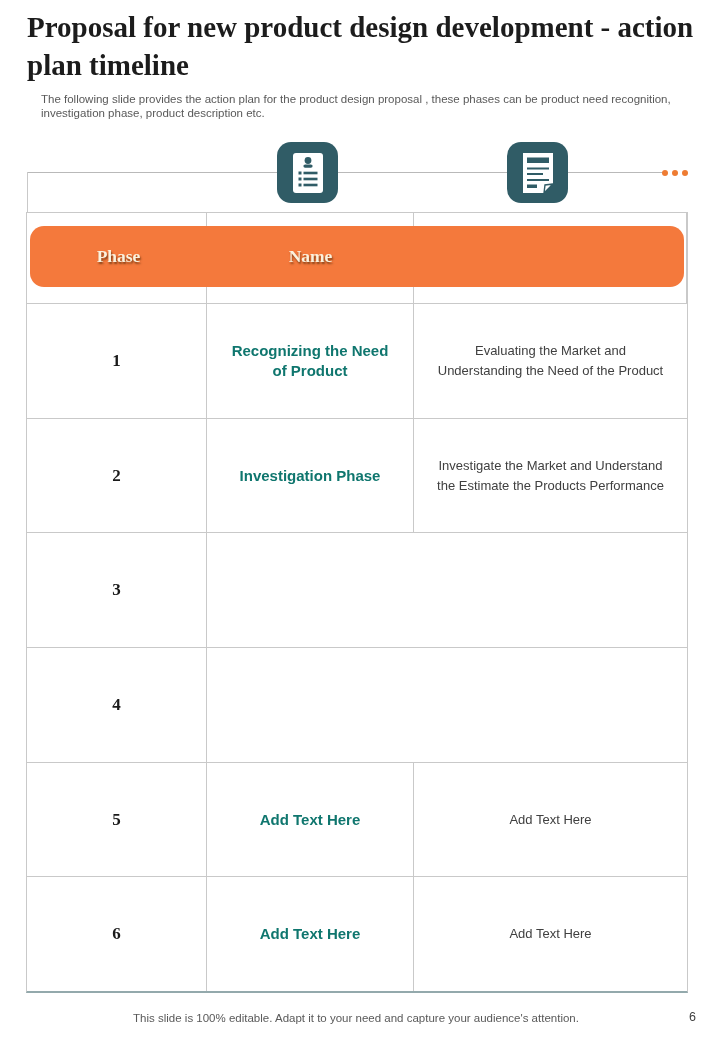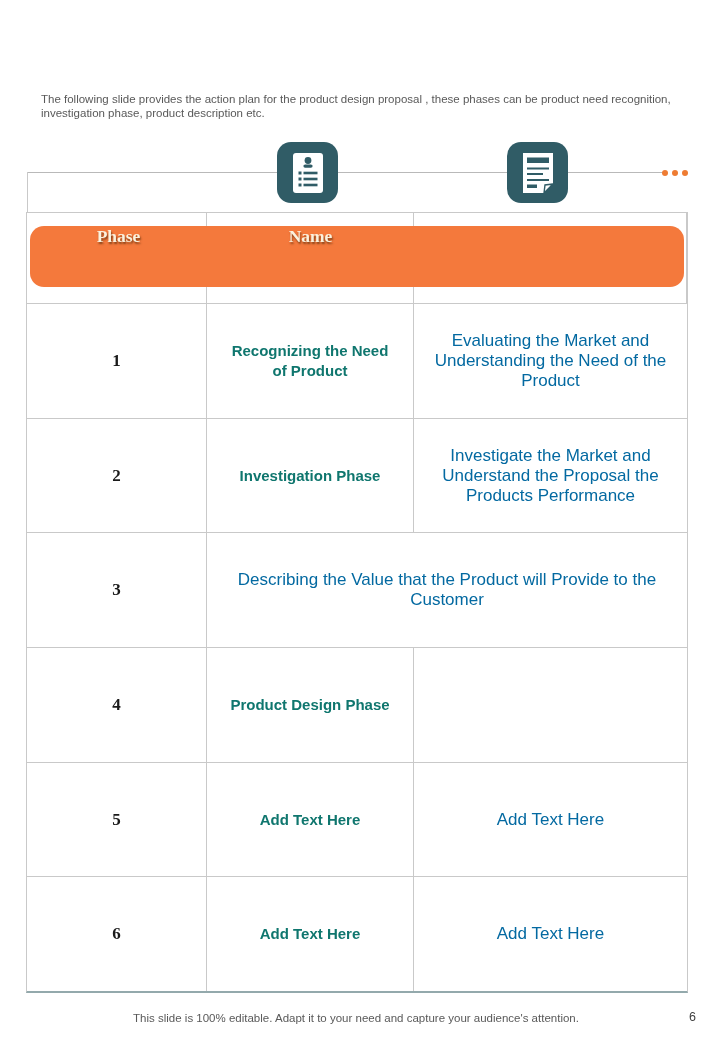--- a/index.html
+++ b/index.html
@@ -33,55 +33,56 @@
     position:absolute; left:26px; top:212px; width:662px; height:781px;
     border:1px solid #c9c9c9; border-bottom:2px solid #93a9ac;
     box-sizing:border-box; display:flex; flex-direction:column; background:#ffffff;
   }
   .header-row { position:relative; height:90px; flex:0 0 90px; display:flex; }
   .hcell { box-sizing:border-box; border-right:1px solid #c9c9c9; }
   .hcell:last-child { border-right:none; }
   .hcell.c1 { width:180px; } .hcell.c2 { width:207px; } .hcell.c3 { flex:1; }
   .header-bar {
     position:absolute; left:3px; right:3px; top:13px; height:61px;
-    background:#f4793c; border-radius:14px; display:flex; align-items:flex-start; z-index:2;
+    background:#f4793c; border-radius:14px; display:flex; align-items:center; z-index:2;
   }
   .header-bar .hlabel {
     font-family:"Liberation Serif", serif; font-weight:bold; font-size:17.5px;
     color:#fbf2de; text-align:center; text-shadow:1px 2px 2px rgba(70,35,5,0.65);
   }
   .header-bar .hlabel.c1 { width:177px; }
   .header-bar .hlabel.c2 { width:207px; }
   .header-bar .hlabel.c3 { flex:1; }
   .trow { flex:1; display:flex; border-top:1px solid #c9c9c9; }
   .cell { box-sizing:border-box; display:flex; align-items:center; justify-content:center; text-align:center; }
   .cell-phase {
     width:180px; border-right:1px solid #c9c9c9;
     font-family:"Liberation Serif", serif; font-weight:bold; font-size:17px; color:#1a1a1a;
   }
   .cell-name {
     width:207px; border-right:1px solid #c9c9c9; padding:0 20px;
     font-weight:bold; font-size:15px; color:#0f766e; line-height:20px;
   }
-  .cell-desc { flex:1; padding:0 20px; font-size:17px; color:#0369a1; line-height:20px; }
+  .cell-desc { flex:1; padding:0 20px; font-size:13px; color:#404040; line-height:20px; }
   
   .footer-note {
     position:absolute; left:0; top:1012px; width:712px; text-align:center;
     font-size:11.5px; color:#595959;
   }
   .page-number {
     position:absolute; right:24px; top:1010px;
     font-size:12.5px; color:#3f3f3f;
   }
 </style>
 </head>
 <body>
 
 <div class="slide">
 
+  <div class="title">Proposal for new product design development - action plan timeline</div>
   <div class="subtitle">The following slide provides the action plan for the product design proposal , these phases can be product need recognition, investigation phase, product description etc.</div>
 
   <div class="timeline-line"></div>
   <div class="left-connector"></div>
 
   <div class="tl-icon first">
     <svg width="34" height="44" viewBox="0 0 34 44" aria-hidden="true">
       <rect x="2" y="2" width="30" height="40" rx="3" fill="#ffffff"></rect>
       <circle cx="17" cy="9.5" r="3.4" fill="#305c66"></circle>
       <rect x="12.4" y="13.4" width="9.2" height="3.4" rx="1.7" fill="#305c66"></rect>
@@ -124,29 +125,27 @@
     </div>
 
     <div class="trow">
       <div class="cell cell-phase">1</div>
       <div class="cell cell-name">Recognizing the Need of Product</div>
       <div class="cell cell-desc">Evaluating the Market and Understanding the Need of the Product</div>
     </div>
     <div class="trow">
       <div class="cell cell-phase">2</div>
       <div class="cell cell-name">Investigation Phase</div>
-      <div class="cell cell-desc">Investigate the Market and Understand the Proposal the Products Performance</div>
+      <div class="cell cell-desc">Investigate the Market and Understand the Estimate the Products Performance</div>
     </div>
     <div class="trow">
       <div class="cell cell-phase">3</div>
-      <div class="cell cell-desc">Describing the Value that the Product will Provide to the Customer</div>
     </div>
     <div class="trow">
       <div class="cell cell-phase">4</div>
-      <div class="cell cell-name">Product Design Phase</div>
     </div>
     <div class="trow">
       <div class="cell cell-phase">5</div>
       <div class="cell cell-name">Add Text Here</div>
       <div class="cell cell-desc">Add Text Here</div>
     </div>
     <div class="trow">
       <div class="cell cell-phase">6</div>
       <div class="cell cell-name">Add Text Here</div>
       <div class="cell cell-desc">Add Text Here</div>

